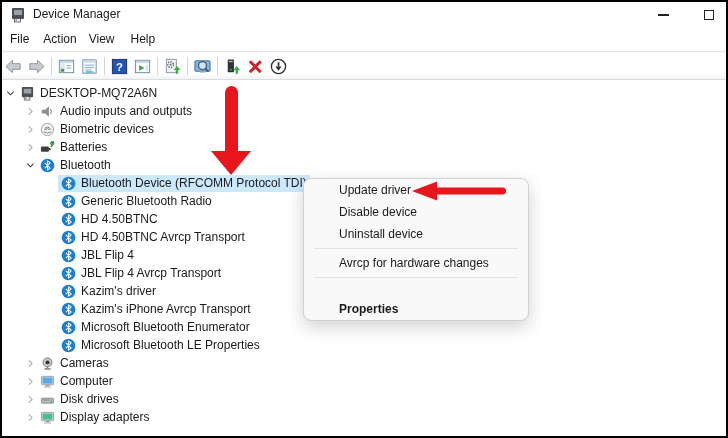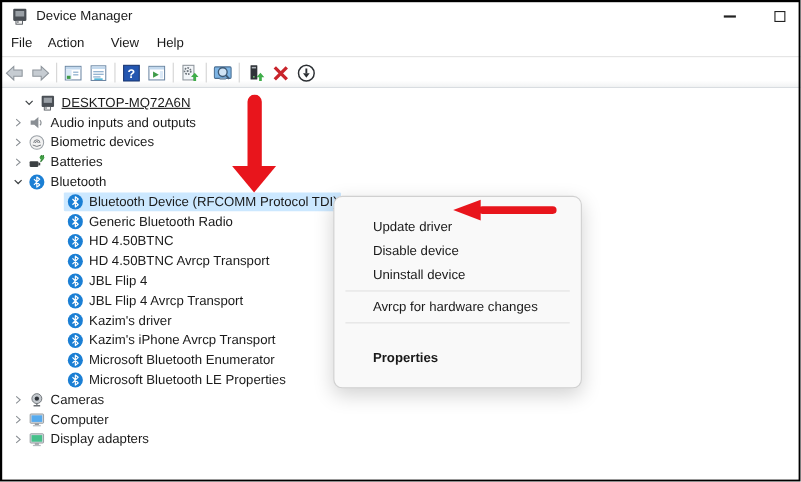--- a/index.html
+++ b/index.html
@@ -23,32 +23,32 @@
 
   
   .toolbar { position:absolute; left:0; top:53px; width:100%; height:27px; display:flex; align-items:center; padding-left:2px; border-bottom:1px solid #d9dde1; background:linear-gradient(#ffffff 78%, #f2f3f4); }
   .tb-btn { width:23px; height:23px; display:flex; align-items:center; justify-content:center; background:transparent; border:none; cursor:default; }
   .tb-btn svg { width:19px; height:19px; }
   .tb-sep { width:1px; height:18px; background:#d4d4d4; margin:0 3px; }
 
   
   .tree { position:absolute; left:2px; top:84px; width:724px; height:352px; overflow:hidden; background:#fff; }
   .tree-row { height:18px; display:flex; align-items:center; font-size:12px; color:#1a1a1a; white-space:nowrap; }
-  .lvl0 { padding-left:18px;text-decoration:underline; }
-  .lvl1 { padding-left:8px; }
+  .lvl0 { padding-left:2px; }
+  .lvl1 { padding-left:22px; }
   .lvl2 { padding-left:56px; }
   .chev { width:13px; height:13px; display:inline-flex; align-items:center; justify-content:center; flex:0 0 13px; }
   .chev svg { width:9px; height:9px; }
   .node { display:inline-flex; align-items:center; padding:1px 3px; border-radius:1px; }
   .node.selected { background:#cce8ff; }
   .tico { width:15px; height:15px; margin-right:5px; display:inline-flex; }
   .tico svg { width:15px; height:15px; }
 
   
-  .context-menu { position:absolute; left:303px; top:178px; width:226px; background:#f9f9f9; border:1px solid #d0d0d0; border-radius:8px; box-shadow:0 6px 18px rgba(0,0,0,0.18); padding:16px 0; z-index:10; }
+  .context-menu { position:absolute; left:303px; top:178px; width:226px; background:#f9f9f9; border:1px solid #d0d0d0; border-radius:8px; box-shadow:0 6px 18px rgba(0,0,0,0.18); padding:0 0; z-index:10; }
   .cm-item { height:22px; line-height:22px; padding-left:35px; font-size:12px; color:#1a1a1a; cursor:default; }
   .cm-item.bold { font-weight:bold;margin-top:20px; }
   .cm-sep { height:1px; background:#e2e2e2; margin:3px 10px; }
 
   
   .arrow { position:absolute; z-index:20; pointer-events:none; }
   .arrow-down { left:208px; top:86px; }
   .arrow-left { left:410px; top:180px; }
 </style>
 </head>
@@ -70,21 +70,21 @@
         <span class="glyph-min"></span>
       </button>
     <button class="win-btn btn-max">
         <span class="glyph-max"></span>
       </button>
   </div>
 
   <div class="menu-bar">
     <span class="menu-item">File</span>
     <span class="menu-item" style="margin-left:2px;">Action</span>
-    <span class="menu-item" style="margin-left:12px;">View</span>
+    <span class="menu-item" style="margin-left:0;">View</span>
     <span class="menu-item" style="margin-left:4px;">Help</span>
   </div>
 
   <div class="toolbar">
     <button class="tb-btn">
         <svg viewBox="0 0 20 20">
           <polygon points="2,10 9,3.5 9,7 17,7 17,13 9,13 9,16.5" fill="#c6ccd2" stroke="#8d949b" stroke-width="1"></polygon>
         </svg>
       </button>
     <button class="tb-btn">
@@ -393,20 +393,37 @@
         <span class="node">
           <span class="tico">
             <svg viewBox="0 0 16 16">
               <rect x="1.5" y="2.5" width="13" height="9" rx="0.8" fill="#d4d9de" stroke="#8a8f94" stroke-width="0.8"></rect>
               <rect x="2.8" y="3.8" width="10.4" height="6.4" fill="#55aaee"></rect>
               <rect x="6" y="11.8" width="4" height="1.3" fill="#8a8f94"></rect>
               <rect x="4.2" y="13.3" width="7.6" height="1.2" fill="#b6bbc0"></rect>
             </svg>
           </span>
           <span class="tlabel">Computer</span>
+        </span>
+      </div>
+      <div class="tree-row lvl1">
+        <span class="chev">
+          <svg viewBox="0 0 10 10">
+            <path d="M3 1.5 L7 5 L3 8.5" stroke="#8a8f94" stroke-width="1.1" fill="none"></path>
+          </svg>
+        </span>
+        <span class="node">
+          <span class="tico">
+            <svg viewBox="0 0 16 16">
+              <rect x="1.5" y="6.5" width="13" height="5.5" rx="1" fill="#b4bac0" stroke="#7d838a" stroke-width="0.8"></rect>
+              <rect x="3" y="8" width="7" height="1" fill="#7d838a"></rect>
+              <circle cx="12.3" cy="10.3" r="0.9" fill="#4caf50"></circle>
+            </svg>
+          </span>
+          <span class="tlabel">Disk drives</span>
         </span>
       </div>
       <div class="tree-row lvl1">
         <span class="chev">
           <svg viewBox="0 0 10 10">
             <path d="M3 1.5 L7 5 L3 8.5" stroke="#8a8f94" stroke-width="1.1" fill="none"></path>
           </svg>
         </span>
         <span class="node">
           <span class="tico">

